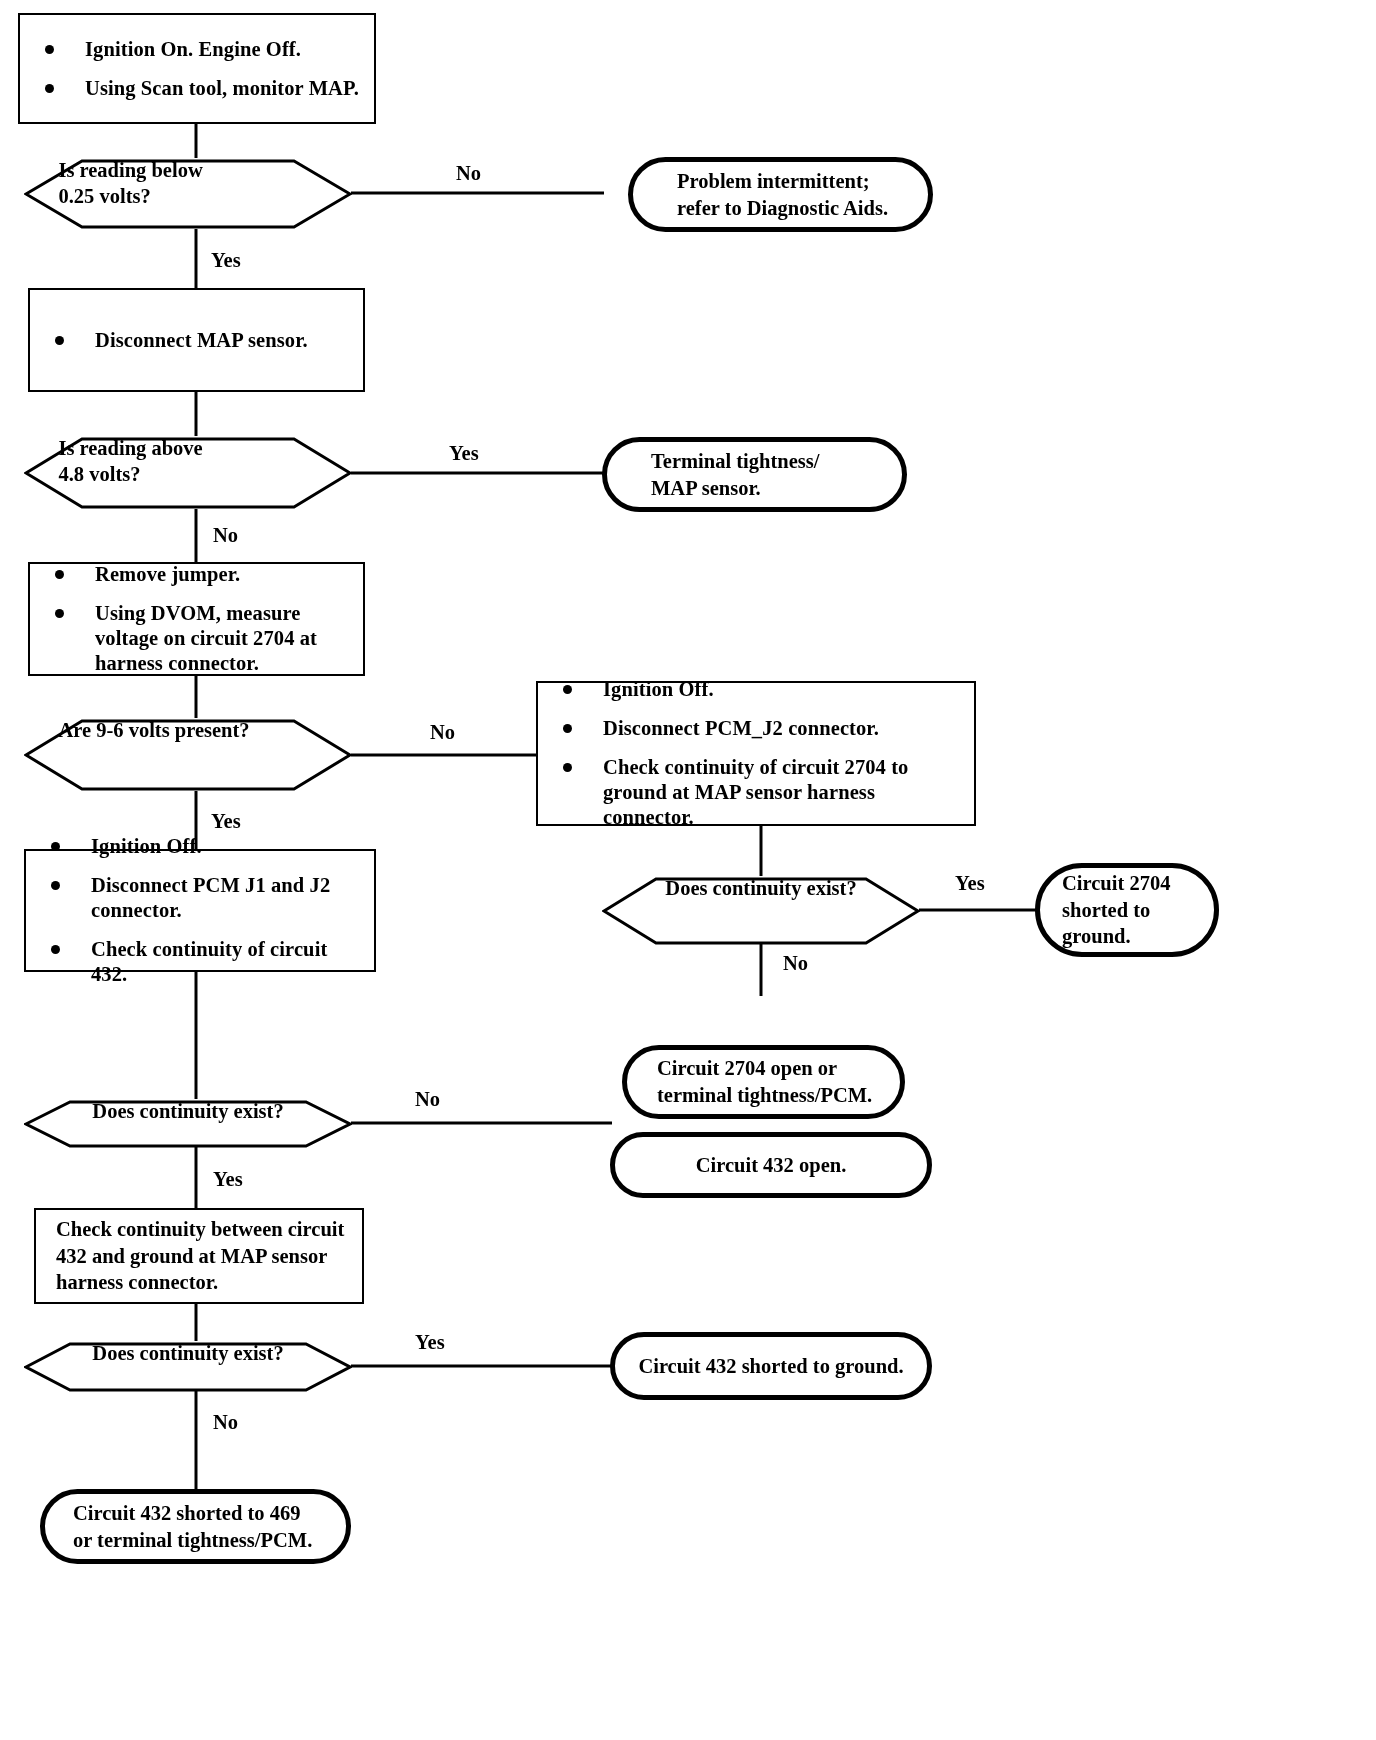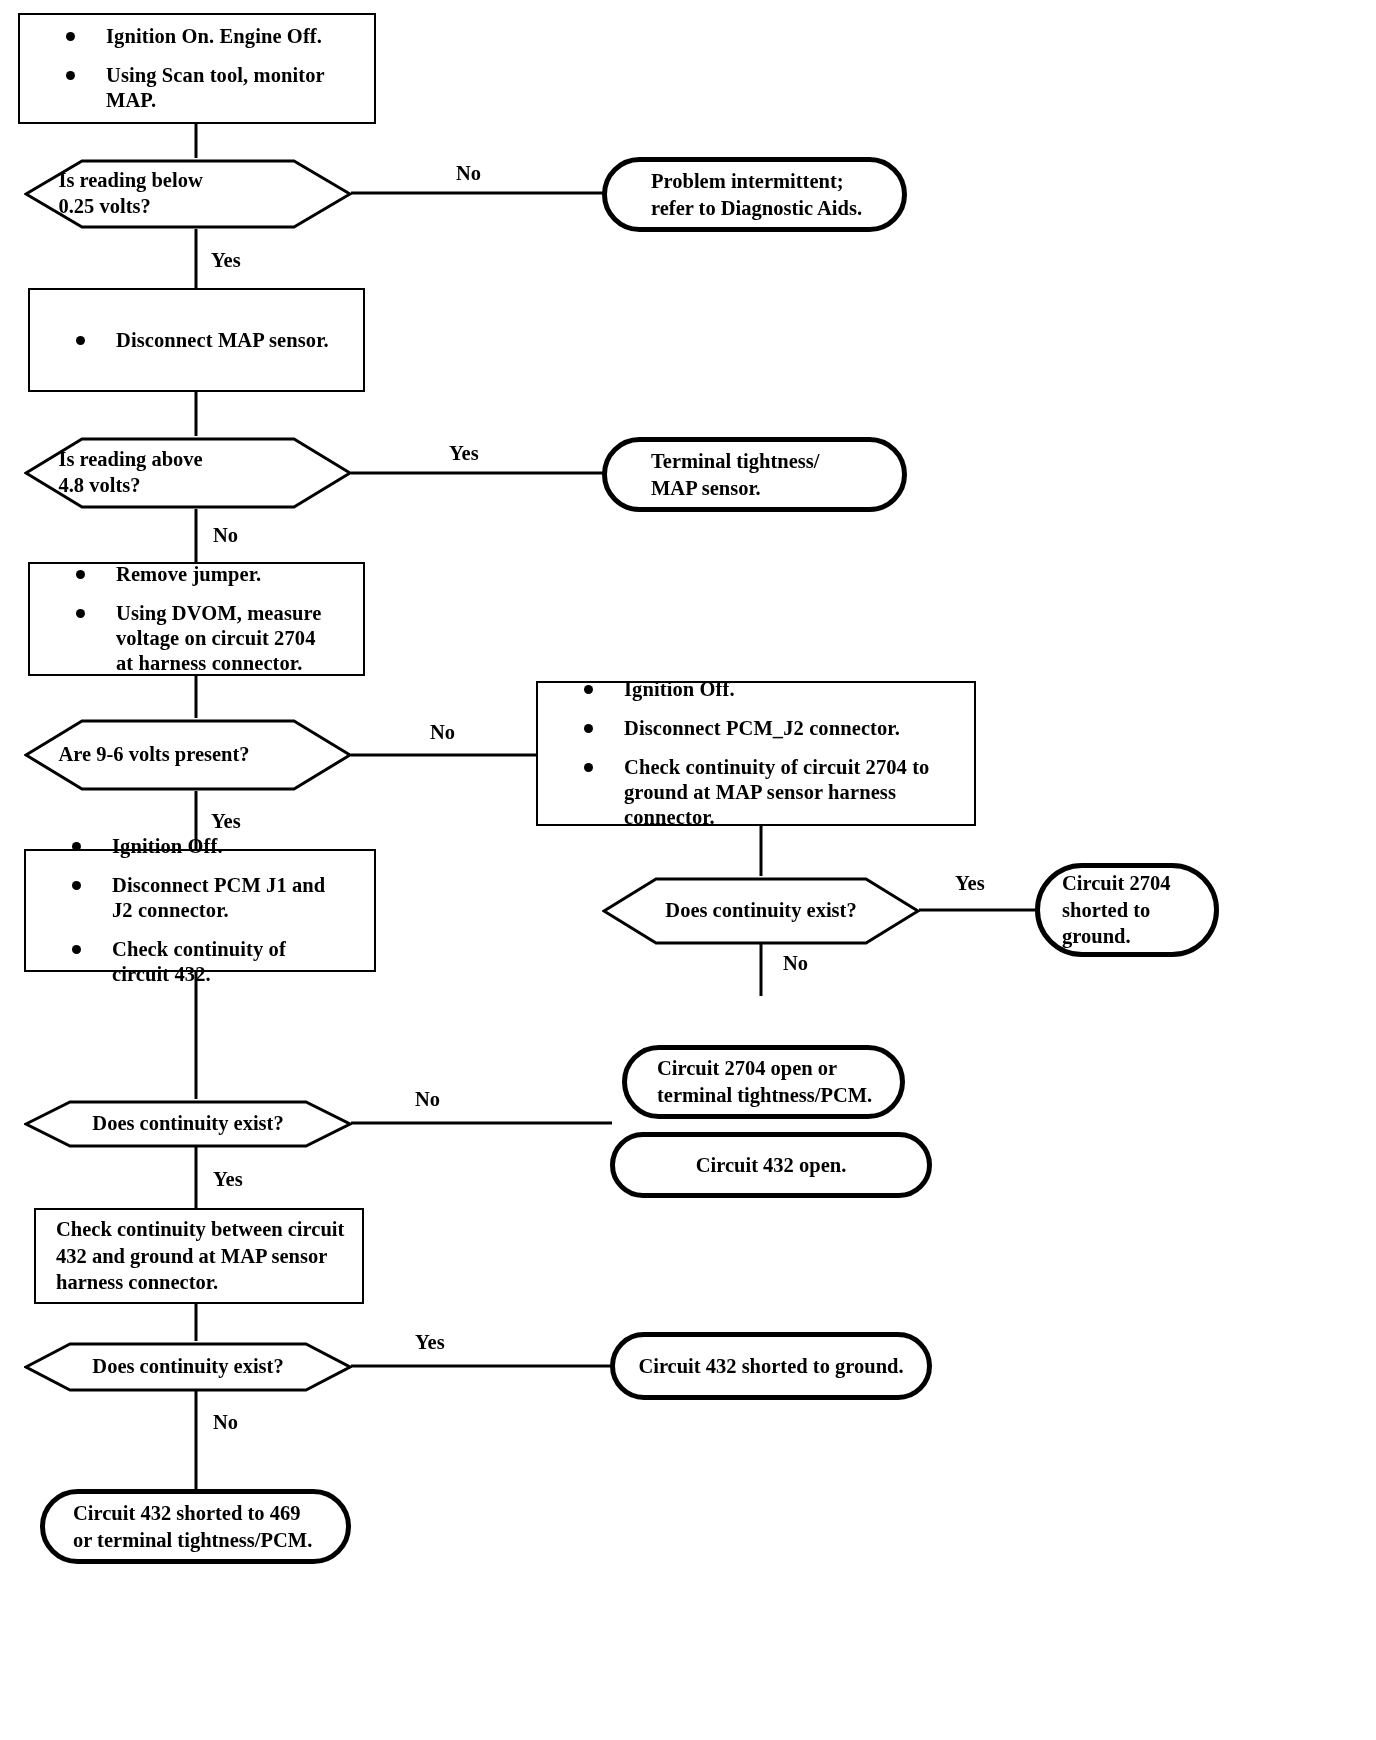--- a/index.html
+++ b/index.html
@@ -31,21 +31,21 @@
   .node {
     position: absolute;
     box-sizing: border-box;
     display: flex;
     align-items: center;
   }
   
   .process {
     border: 2.5px solid #000;
     background: #fff;
-    padding: 10px 28px;
+    padding: 10px 7px;
   }
   .process .inner { width: 100%; }
   .bullets {
     list-style: none;
     margin: 0;
     padding: 0;
   }
   .bullets li {
     position: relative;
     padding-left: 58px;
@@ -69,21 +69,21 @@
   .plaintext {
     font-size: 20.5px;
     line-height: 1.30;
     font-weight: 600;
     padding-left: 4px;
   }
   
   .decision {
     position: absolute;
     display: flex;
-    align-items: center;
+    align-items: flex-start;
     justify-content: center;
   }
   .decision .hexsvg {
     position: absolute;
     left: 0; top: 0;
     width: 100%; height: 100%;
   }
   .decision .dtext {
     position: relative;
     z-index: 2;
@@ -183,21 +183,21 @@
   <div class="decision" style="left:24px; top:158px; width:328px; height:72px;">
     <svg class="hexsvg" viewBox="0 0 328 72" preserveAspectRatio="none">
       <polygon points="2,36 58,3 270,3 326,36 270,69 58,69" fill="#fff" stroke="#000" stroke-width="3"></polygon>
     </svg>
     <div class="dtext">
       <span>Is reading below</span><br>
       <span>0.25 volts?</span>
     </div>
   </div>
 
-  <div class="node terminator" style="left:602px; top:157px; width:305px; height:75px;">
+  <div class="node terminator" style="left:628px; top:157px; width:305px; height:75px;">
     <div class="ttext">
       <span>Problem intermittent;</span><br>
       <span>refer to Diagnostic Aids.</span>
     </div>
   </div>
 
   <div class="node process" style="left:28px; top:288px; width:337px; height:104px;">
     <div class="inner">
       <ul class="bullets">
         <li>Disconnect MAP sensor.</li>

